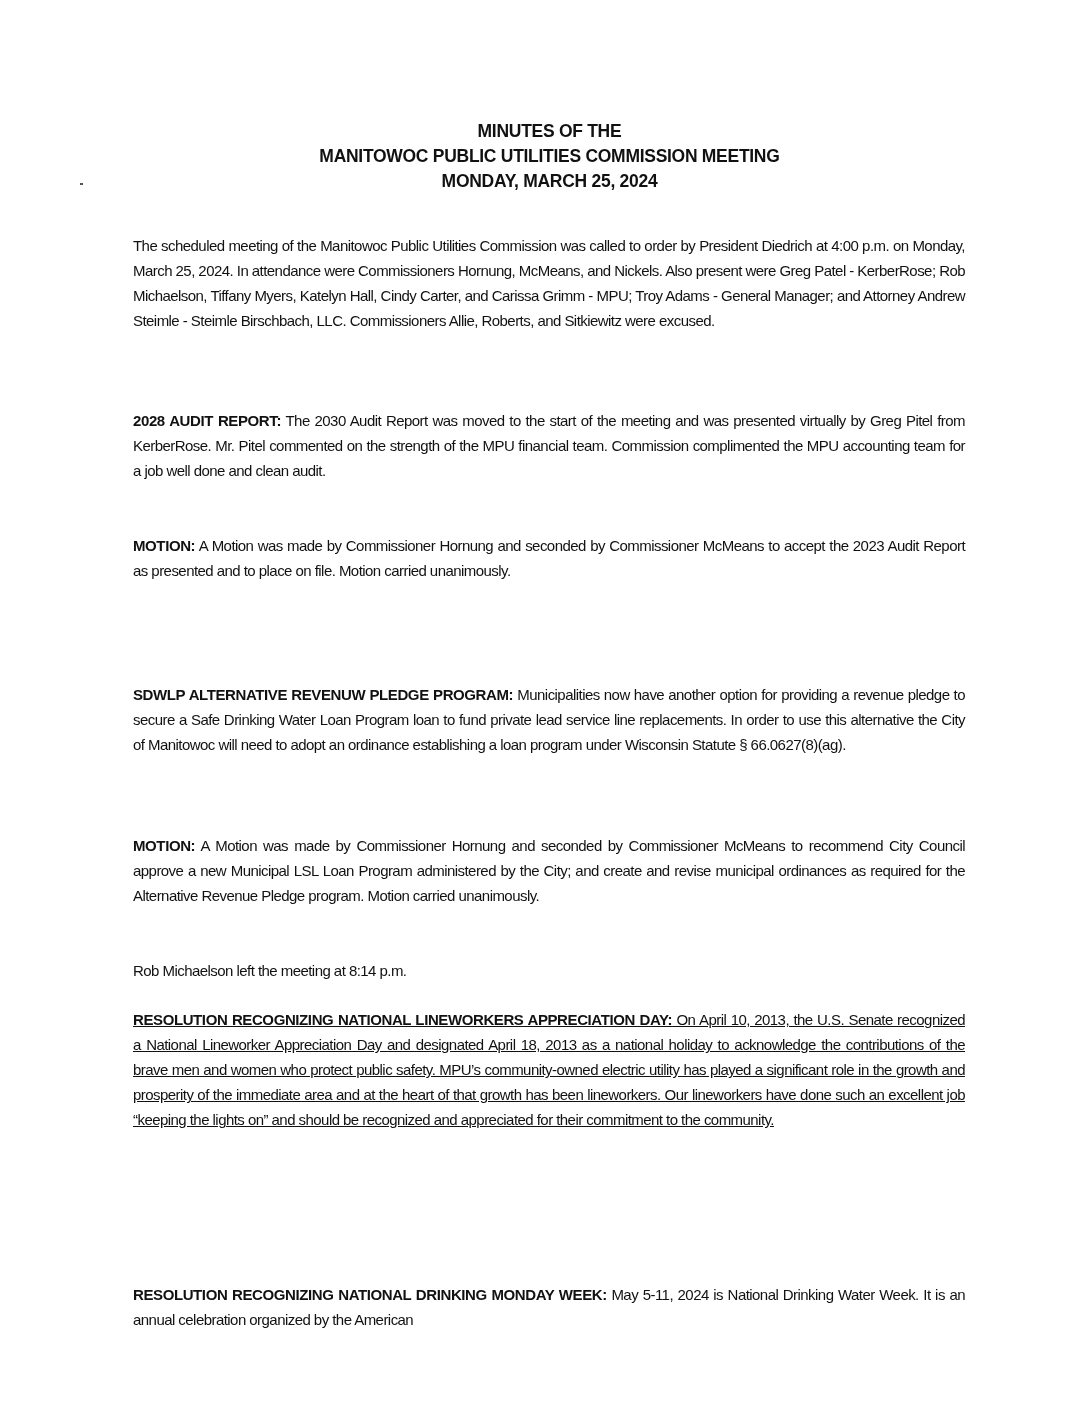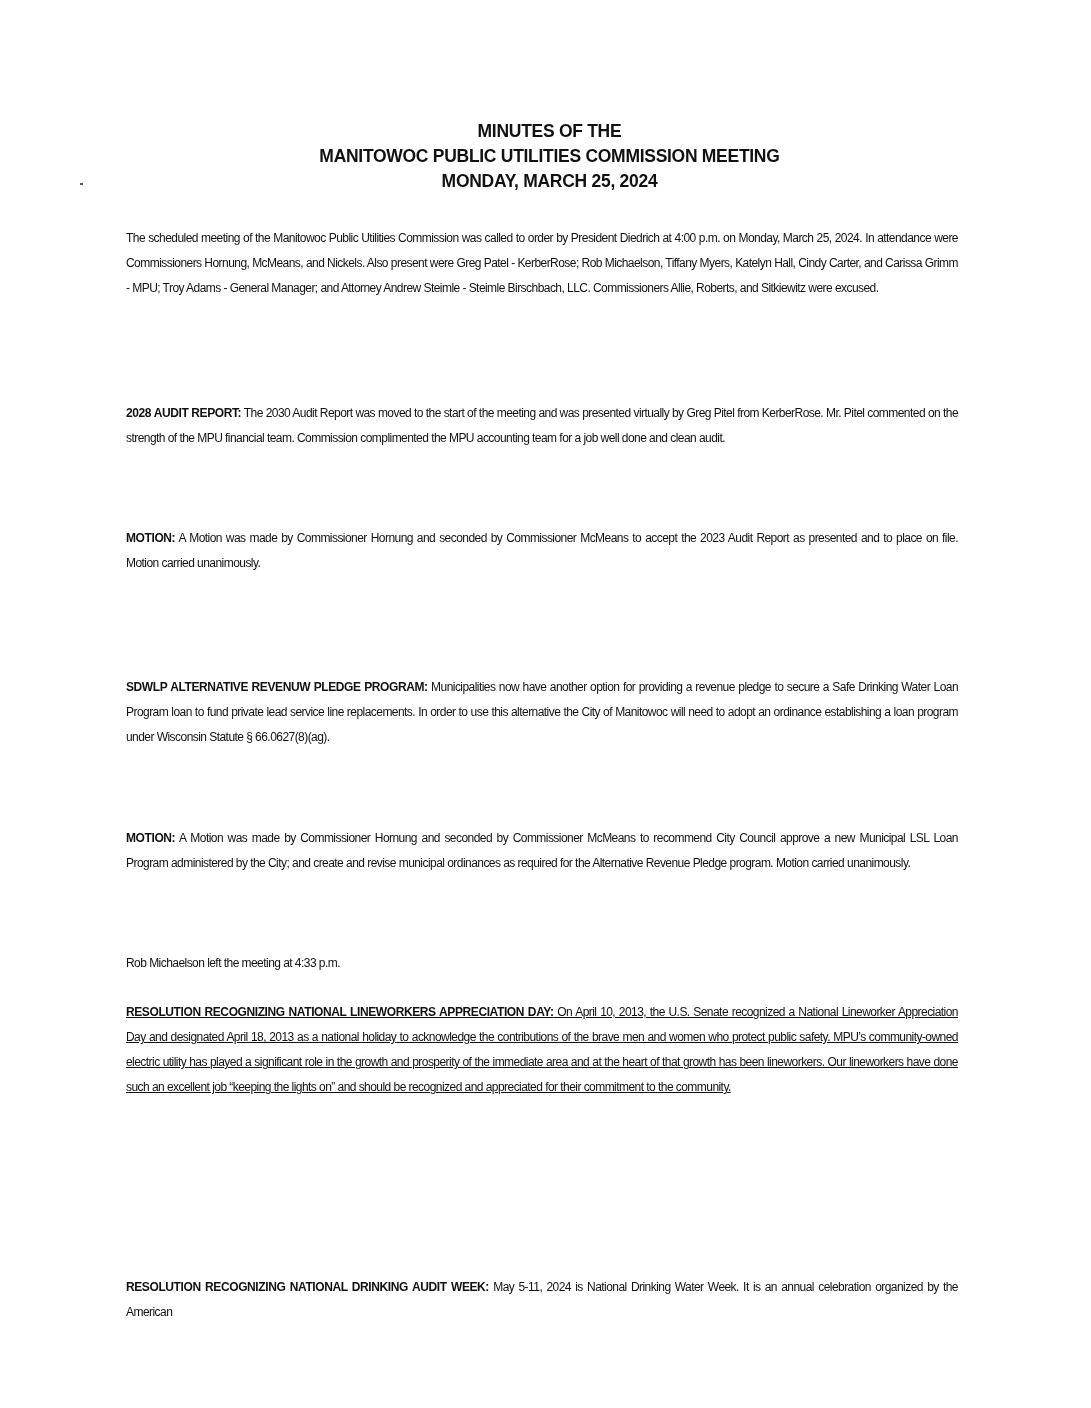--- a/index.html
+++ b/index.html
@@ -37,22 +37,22 @@
       transform: scaleX(0.92);
       transform-origin: 545px 0;
     }
     .title-line {
       display: block;
     }
     .para {
       position: absolute;
       left: 116px;
       width: 832px;
-      margin: 6px;
-      font-size: 12px;
+      margin: 13px;
+      font-size: 15px;
       line-height: 25.1px;
       text-align: justify;
       text-align-last: left;
       font-family: "Liberation Sans", sans-serif;
       letter-spacing: -0.55px;
     }
     .para .label {
       font-weight: bold;
       letter-spacing: -0.4px;
     }
@@ -95,26 +95,26 @@
 
   <p class="para" style="top:669px;">
     <span class="label">SDWLP ALTERNATIVE REVENUW PLEDGE PROGRAM:</span><span>  Municipalities now have another option for providing a revenue pledge to secure a Safe Drinking Water Loan Program loan to fund private lead service line replacements. In order to use this alternative the City of Manitowoc will need to adopt an ordinance establishing a loan program under Wisconsin Statute § 66.0627(8)(ag).</span>
   </p>
 
   <p class="para" style="top:820px;">
     <span class="label">MOTION:</span><span> A Motion was made by Commissioner Hornung and seconded by Commissioner McMeans to recommend City Council approve a new Municipal LSL Loan Program administered by the City; and create and revise municipal ordinances as required for the Alternative Revenue Pledge program. Motion carried unanimously.</span>
   </p>
 
   <p class="para" style="top:945px;">
-    <span class="label"></span><span>Rob Michaelson left the meeting at 4:33 p.m.</span>
+    <span class="label"></span><span>Rob Michaelson left the meeting at 8:14 p.m.</span>
   </p>
 
   <p class="para" style="top:994px;text-decoration:underline;">
     <span class="label">RESOLUTION RECOGNIZING NATIONAL LINEWORKERS APPRECIATION DAY:</span><span> On April 10, 2013, the U.S. Senate recognized a National Lineworker Appreciation Day and designated April 18, 2013 as a national holiday to acknowledge the contributions of the brave men and women who protect public safety. MPU’s community-owned electric utility has played a significant role in the growth and prosperity of the immediate area and at the heart of that growth has been lineworkers. Our lineworkers have done such an excellent job “keeping the lights on” and should be recognized and appreciated for their commitment to the community.</span>
   </p>
 
 
   <p class="para" style="top:1269px;">
-    <span class="label">RESOLUTION RECOGNIZING NATIONAL DRINKING AUDIT WEEK:</span><span> May 5-11, 2024 is National Drinking Water Week. It is an annual celebration organized by the American</span>
+    <span class="label">RESOLUTION RECOGNIZING NATIONAL DRINKING MONDAY WEEK:</span><span> May 5-11, 2024 is National Drinking Water Week. It is an annual celebration organized by the American</span>
   </p>
 
   <span class="edge-marks" style="top:0; height:1408px; opacity:0.35;"></span>
 </div>
 
 </body></html>

